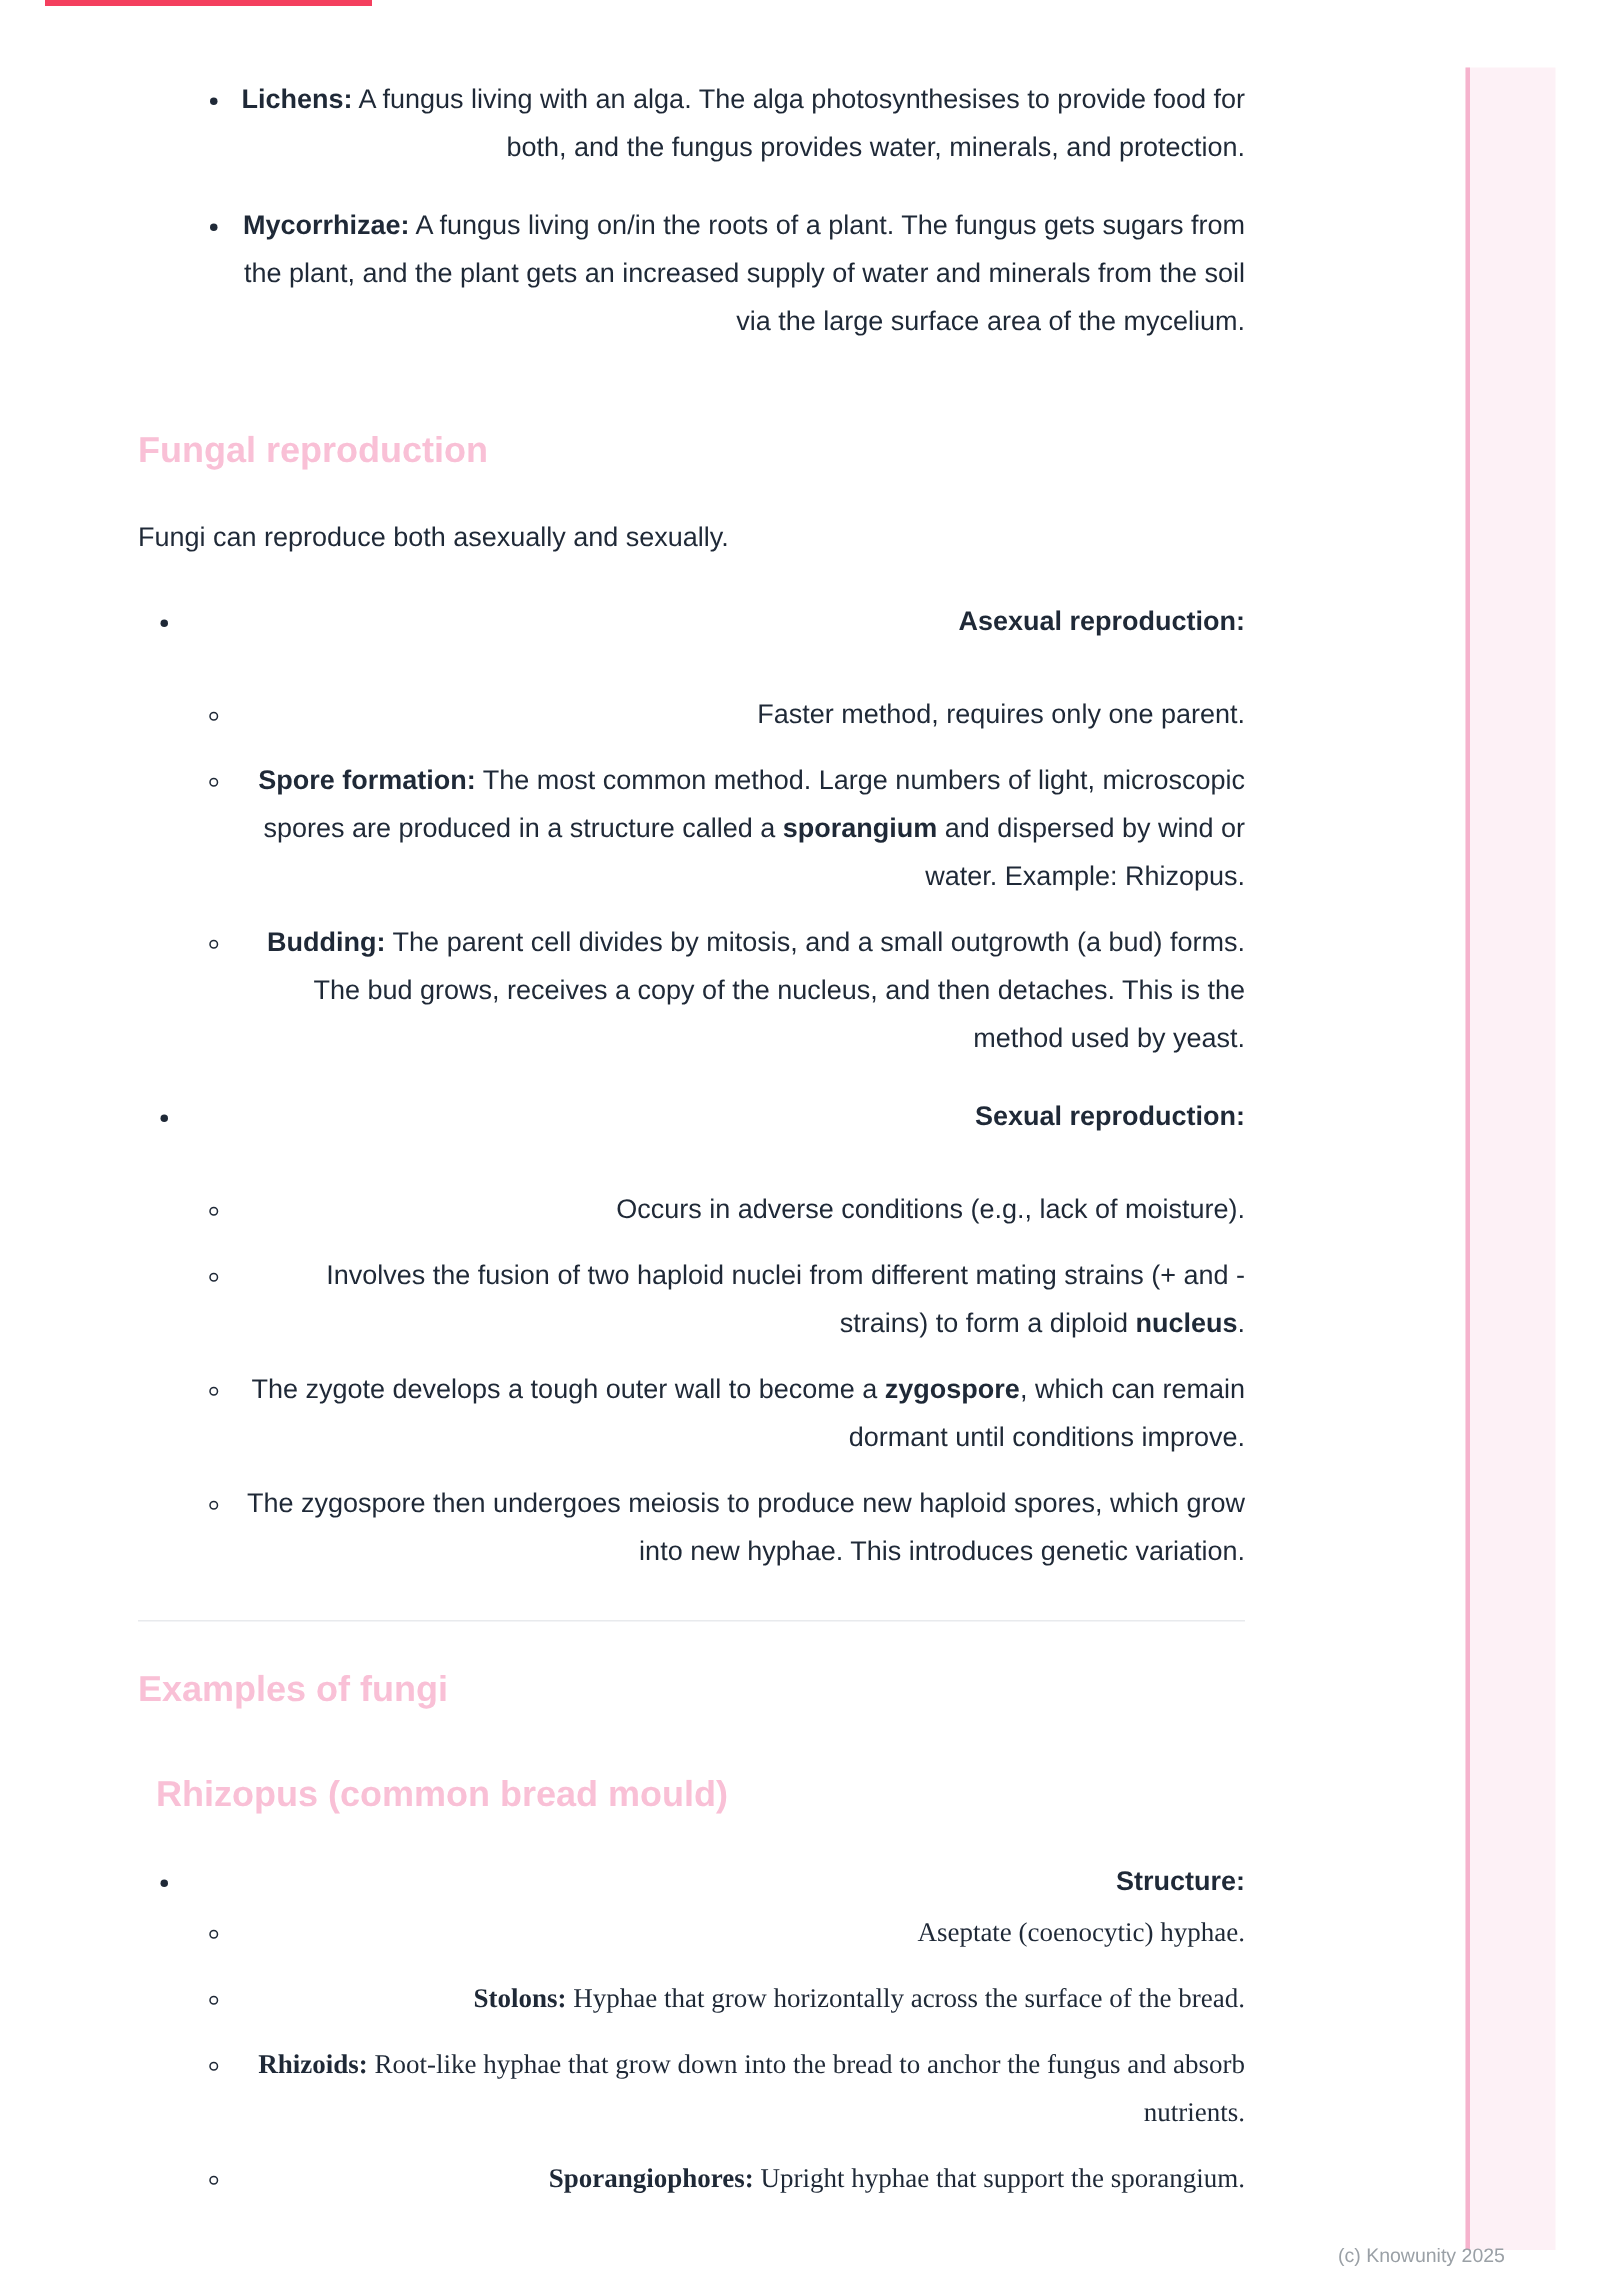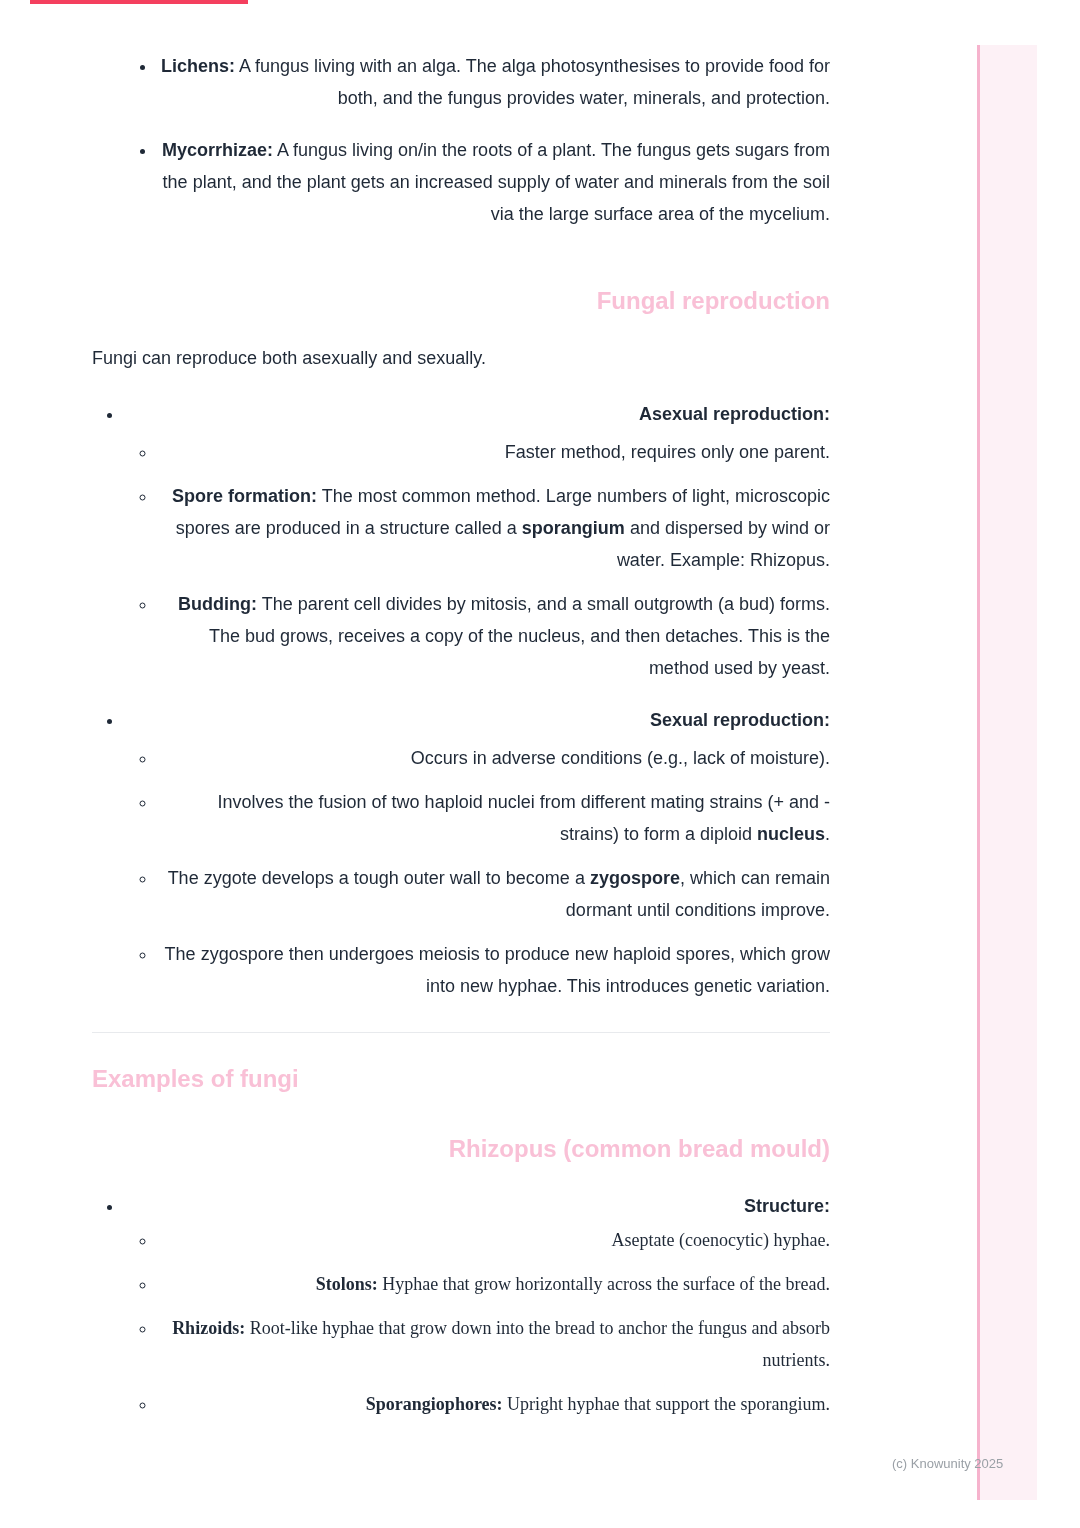--- a/index.html
+++ b/index.html
@@ -28,42 +28,42 @@
   }
   .content {
     position: absolute;
     left: 92px; top: 50px;
     width: 738px;
     font-size: 18px;
     line-height: 32px;
   }
   .heading { font-weight: 700; color: var(--pink, #f9c0d6); }
   .heading.h2 { font-size: 24px; line-height: 38px; margin: 27px 0 0; }
-  .heading.h3 { font-size: 24px; line-height: 30px; margin: 56px 0 26px; text-align: right; }
+  .heading.h3 { font-size: 24px; line-height: 30px; margin: 56px 0 26px; }
   .heading.h2 + .heading.h3 { margin-top: 36px; margin-left: 12px; }
   .para { margin: 16px 0 24px; }
   ul.list { list-style-position: outside; margin: 0; }
   ul.level1 { padding-left: 32px; margin: 24px 0 0; }
-  ul.level2 { padding-left: 33px; margin-top: 6px; }
+  ul.level2 { padding-left: 33px; margin-top: 30px; }
   ul.level2.tight { margin-top: 2px; font-family: Liberation Serif, serif; }
   ul.indent2 { padding-left: 65px; margin-top: 0; }
   ul.disc { list-style-type: disc; text-align: right; }
   ul.circle { list-style-type: circle; }
   li.list-item + li.list-item { margin-top: 12px; }
   ul.level1 > li.list-item + li.list-item { margin-top: 20px; }
   hr.divider {
     border: none;
     border-top: 1px solid var(--divider, #e8eaed);
     margin: 30px 0 0;
   }
   .b { font-weight: 700; }
   .i { }
   .watermark {
     position: absolute;
-    left: 892px; top: 1456px;
+    left: 892px; top: 1496px;
     font-size: 13px;
     line-height: 16px;
     color: var(--wm-gray, #9aa0a6);
     z-index: 5;
     white-space: nowrap;
   }
 </style>
 </head>
 <body>
 

